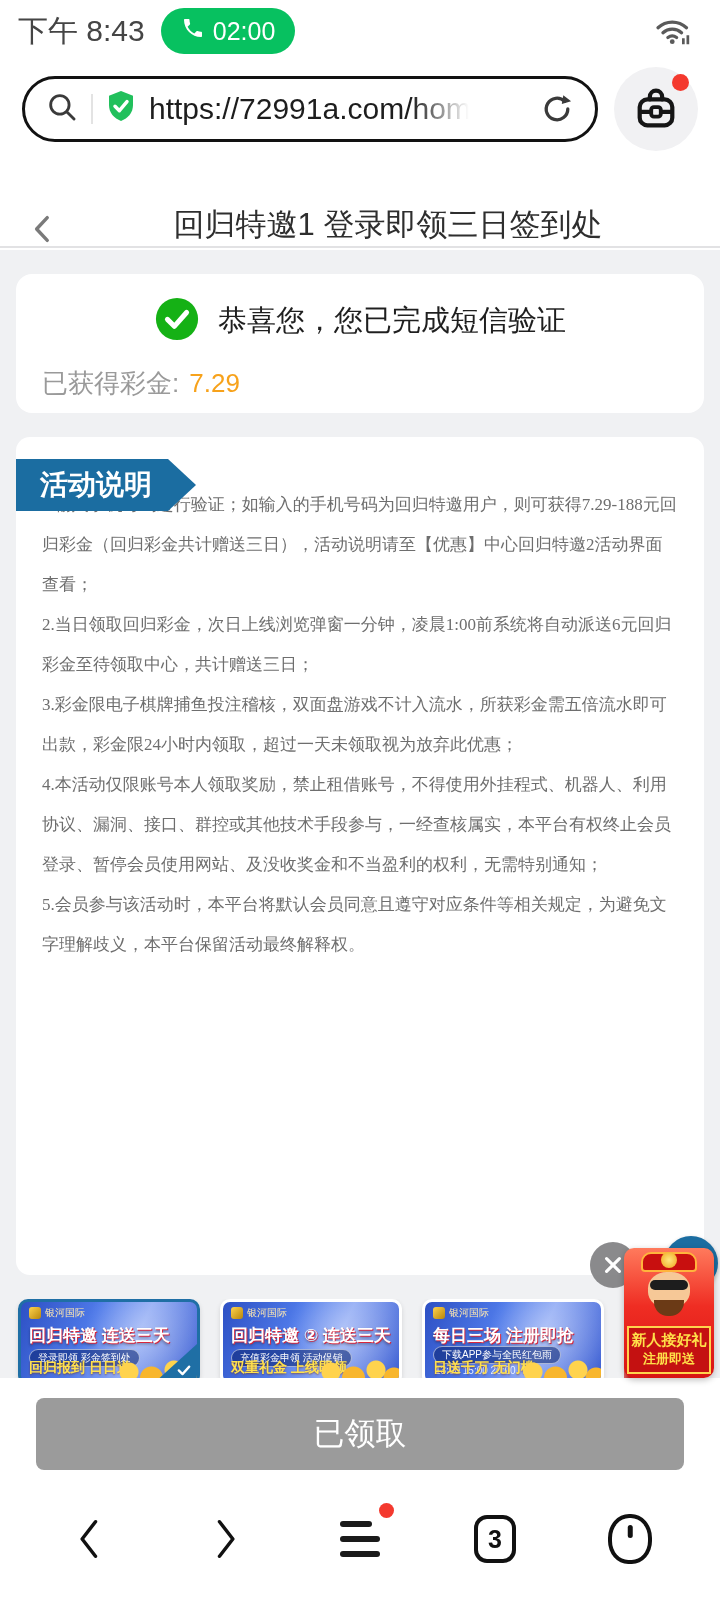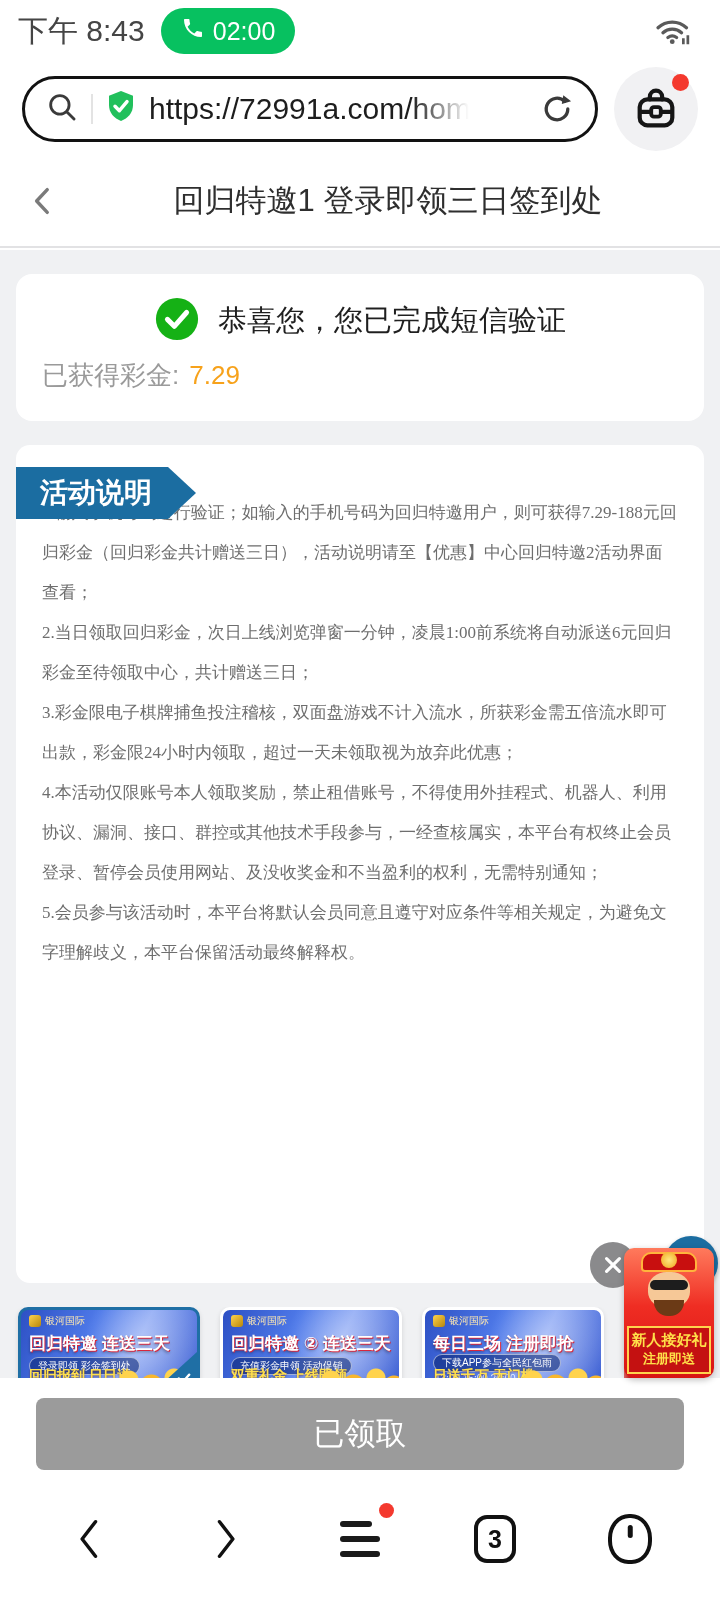--- a/index.html
+++ b/index.html
@@ -32,32 +32,32 @@
   .url-div { width:2px; height:30px; background:#e3e3e3; }
   .url-text { font-size:30px; color:#1d1d1d; white-space:nowrap; overflow:hidden; max-width:320px;
     -webkit-mask-image:linear-gradient(90deg,#000 82%,transparent); mask-image:linear-gradient(90deg,#000 82%,transparent); }
   .refresh-btn { margin-left:auto; display:flex; }
   .app-circle { position:relative; width:84px; height:84px; border-radius:50%; background:#f1f1f3;
     display:flex; align-items:center; justify-content:center; }
   .app-dot { position:absolute; top:7px; right:9px; width:17px; height:17px; border-radius:50%; background:#f4392e; }
 
   
   .page-header { position:absolute; top:156px; left:0; width:720px; height:92px; background:#fff;
-    display:flex; align-items:center; padding:0 26px; border-bottom:2px solid #e2e2e4; }
+    display:flex; align-items:flex-end; padding:0 26px; border-bottom:2px solid #e2e2e4; }
   .hdr-back { width:56px; display:flex; align-items:center; }
   .hdr-title { flex:1; text-align:center; font-size:31px; color:#2e2e2e; white-space:nowrap; }
   .hdr-action { width:128px; text-align:right; font-size:27px; color:#1879c0; }
 
   
   .content { position:absolute; top:250px; left:0; width:720px; height:1128px; background:#f0f1f3; overflow:hidden; }
   .card { background:#fff; border-radius:14px; margin:24px 16px 0; }
-  .success-card { padding:22px 26px 28px;border-radius:16px; }
+  .success-card { padding:22px 26px 12px;border-radius:16px; }
   .success-row { display:flex; align-items:center; justify-content:center; gap:18px; }
   .success-msg { font-size:29px; color:#1f1f1f; font-weight:500; }
-  .bonus-row { margin-top:12px; font-size:26px; color:#9a9a9a; }
+  .bonus-row { margin-top:20px; font-size:26px; color:#9a9a9a; }
   .bonus-amount { color:#f7a21b; margin-left:10px; }
 
   .activity-card { position:relative; height:838px; overflow:hidden; }
   .ribbon { position:absolute; top:22px; left:-6px; height:52px; line-height:52px;
     background:#1b6da1; color:#fff; font-size:28px; font-weight:600; padding:0 44px 0 30px;
     clip-path:polygon(0 0, calc(100% - 28px) 0, 100% 50%, calc(100% - 28px) 100%, 0 100%);
     border-radius:6px 0 0 0; }
   .activity-text { padding:48px 26px 0; font-size:17px; line-height:40px; color:#6e6e6e;font-family:Liberation Serif, serif; }
   .activity-text p { margin:0; }
 

